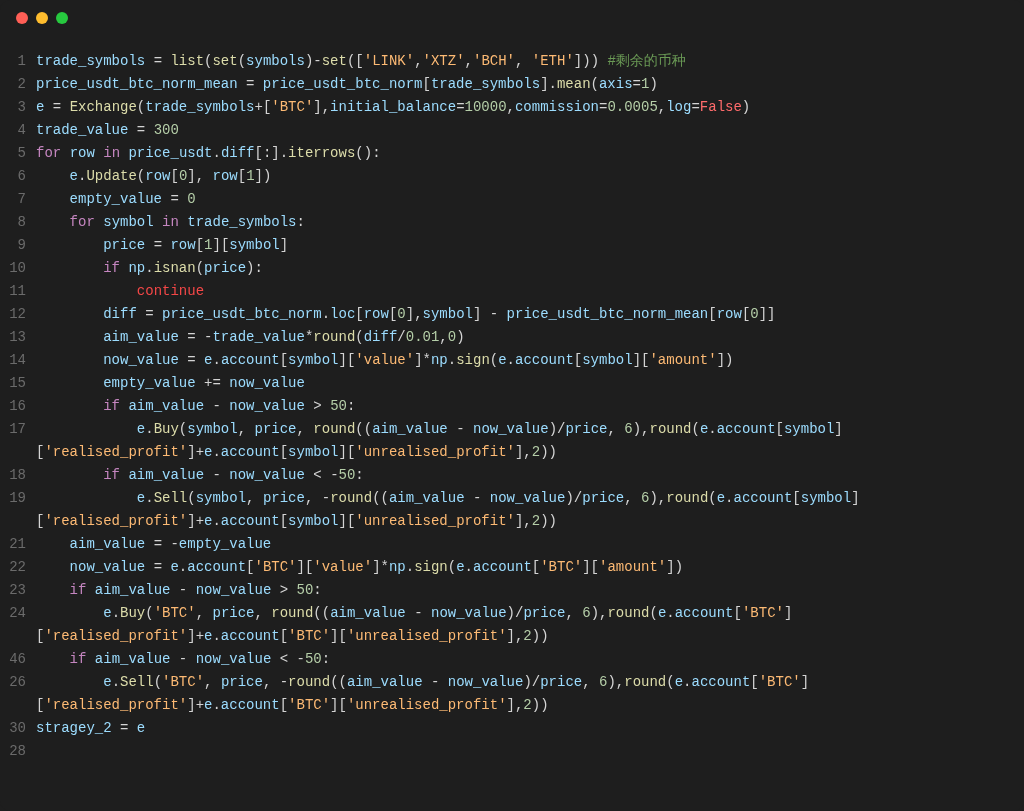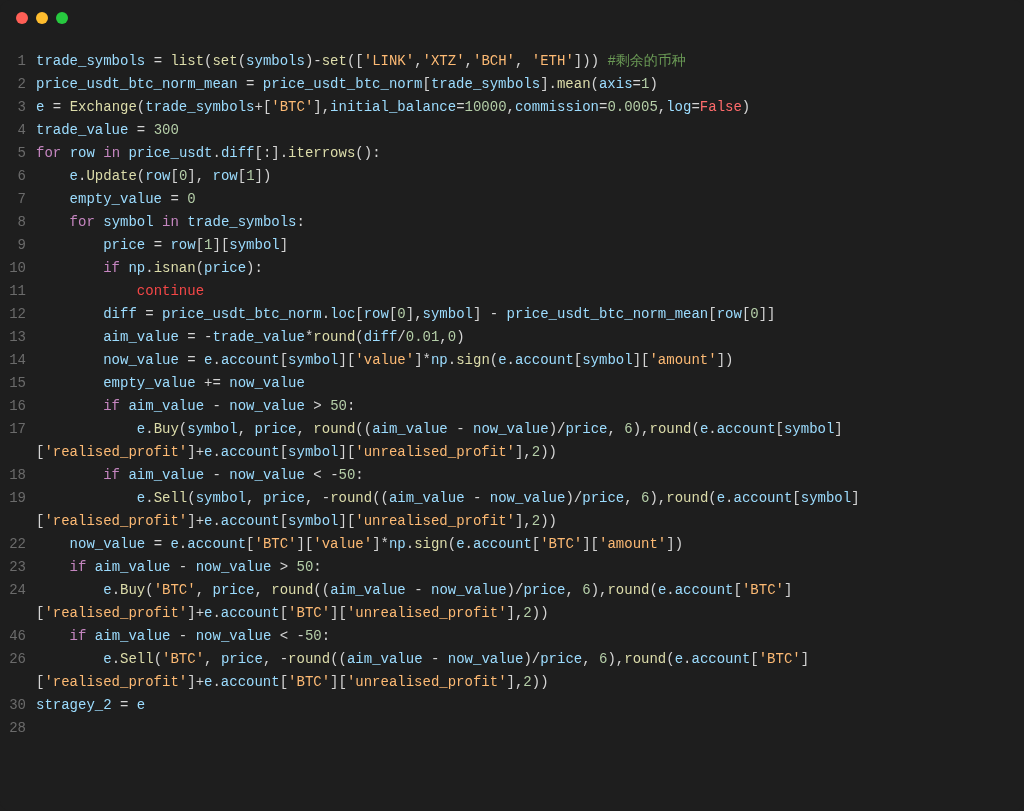--- a/index.html
+++ b/index.html
@@ -86,20 +86,21 @@
       <div class="line"><div class="gutter">12</div><div class="code">        <span class="id">diff</span> <span class="op">=</span> <span class="id">price_usdt_btc_norm</span>.<span class="id">loc</span>[<span class="id">row</span>[<span class="num">0</span>],<span class="id">symbol</span>] <span class="op">-</span> <span class="id">price_usdt_btc_norm_mean</span>[<span class="id">row</span>[<span class="num">0</span>]]</div></div>
       <div class="line"><div class="gutter">13</div><div class="code">        <span class="id">aim_value</span> <span class="op">=</span> <span class="op">-</span><span class="id">trade_value</span><span class="op">*</span><span class="fn">round</span>(<span class="id">diff</span><span class="op">/</span><span class="num">0.01</span>,<span class="num">0</span>)</div></div>
       <div class="line"><div class="gutter">14</div><div class="code">        <span class="id">now_value</span> <span class="op">=</span> <span class="id">e</span>.<span class="id">account</span>[<span class="id">symbol</span>][<span class="strg">'value'</span>]<span class="op">*</span><span class="id">np</span>.<span class="fn">sign</span>(<span class="id">e</span>.<span class="id">account</span>[<span class="id">symbol</span>][<span class="strg">'amount'</span>])</div></div>
       <div class="line"><div class="gutter">15</div><div class="code">        <span class="id">empty_value</span> <span class="op">+=</span> <span class="id">now_value</span></div></div>
       <div class="line"><div class="gutter">16</div><div class="code">        <span class="kw">if</span> <span class="id">aim_value</span> <span class="op">-</span> <span class="id">now_value</span> <span class="op">&gt;</span> <span class="num">50</span>:</div></div>
       <div class="line"><div class="gutter">17</div><div class="code">            <span class="id">e</span>.<span class="fn">Buy</span>(<span class="id">symbol</span>, <span class="id">price</span>, <span class="fn">round</span>((<span class="id">aim_value</span> <span class="op">-</span> <span class="id">now_value</span>)<span class="op">/</span><span class="id">price</span>, <span class="num">6</span>),<span class="fn">round</span>(<span class="id">e</span>.<span class="id">account</span>[<span class="id">symbol</span>]</div></div>
       <div class="line"><div class="gutter"></div><div class="code">[<span class="strg">'realised_profit'</span>]<span class="op">+</span><span class="id">e</span>.<span class="id">account</span>[<span class="id">symbol</span>][<span class="strg">'unrealised_profit'</span>],<span class="num">2</span>))</div></div>
       <div class="line"><div class="gutter">18</div><div class="code">        <span class="kw">if</span> <span class="id">aim_value</span> <span class="op">-</span> <span class="id">now_value</span> <span class="op">&lt;</span> <span class="op">-</span><span class="num">50</span>:</div></div>
       <div class="line"><div class="gutter">19</div><div class="code">            <span class="id">e</span>.<span class="fn">Sell</span>(<span class="id">symbol</span>, <span class="id">price</span>, <span class="op">-</span><span class="fn">round</span>((<span class="id">aim_value</span> <span class="op">-</span> <span class="id">now_value</span>)<span class="op">/</span><span class="id">price</span>, <span class="num">6</span>),<span class="fn">round</span>(<span class="id">e</span>.<span class="id">account</span>[<span class="id">symbol</span>]</div></div>
       <div class="line"><div class="gutter"></div><div class="code">[<span class="strg">'realised_profit'</span>]<span class="op">+</span><span class="id">e</span>.<span class="id">account</span>[<span class="id">symbol</span>][<span class="strg">'unrealised_profit'</span>],<span class="num">2</span>))</div></div>
+      <div class="line"><div class="gutter">21</div><div class="code">    <span class="id">aim_value</span> <span class="op">=</span> <span class="op">-</span><span class="id">empty_value</span></div></div>
       <div class="line"><div class="gutter">22</div><div class="code">    <span class="id">now_value</span> <span class="op">=</span> <span class="id">e</span>.<span class="id">account</span>[<span class="strg">'BTC'</span>][<span class="strg">'value'</span>]<span class="op">*</span><span class="id">np</span>.<span class="fn">sign</span>(<span class="id">e</span>.<span class="id">account</span>[<span class="strg">'BTC'</span>][<span class="strg">'amount'</span>])</div></div>
       <div class="line"><div class="gutter">23</div><div class="code">    <span class="kw">if</span> <span class="id">aim_value</span> <span class="op">-</span> <span class="id">now_value</span> <span class="op">&gt;</span> <span class="num">50</span>:</div></div>
       <div class="line"><div class="gutter">24</div><div class="code">        <span class="id">e</span>.<span class="fn">Buy</span>(<span class="strg">'BTC'</span>, <span class="id">price</span>, <span class="fn">round</span>((<span class="id">aim_value</span> <span class="op">-</span> <span class="id">now_value</span>)<span class="op">/</span><span class="id">price</span>, <span class="num">6</span>),<span class="fn">round</span>(<span class="id">e</span>.<span class="id">account</span>[<span class="strg">'BTC'</span>]</div></div>
       <div class="line"><div class="gutter"></div><div class="code">[<span class="strg">'realised_profit'</span>]<span class="op">+</span><span class="id">e</span>.<span class="id">account</span>[<span class="strg">'BTC'</span>][<span class="strg">'unrealised_profit'</span>],<span class="num">2</span>))</div></div>
       <div class="line"><div class="gutter">46</div><div class="code">    <span class="kw">if</span> <span class="id">aim_value</span> <span class="op">-</span> <span class="id">now_value</span> <span class="op">&lt;</span> <span class="op">-</span><span class="num">50</span>:</div></div>
       <div class="line"><div class="gutter">26</div><div class="code">        <span class="id">e</span>.<span class="fn">Sell</span>(<span class="strg">'BTC'</span>, <span class="id">price</span>, <span class="op">-</span><span class="fn">round</span>((<span class="id">aim_value</span> <span class="op">-</span> <span class="id">now_value</span>)<span class="op">/</span><span class="id">price</span>, <span class="num">6</span>),<span class="fn">round</span>(<span class="id">e</span>.<span class="id">account</span>[<span class="strg">'BTC'</span>]</div></div>
       <div class="line"><div class="gutter"></div><div class="code">[<span class="strg">'realised_profit'</span>]<span class="op">+</span><span class="id">e</span>.<span class="id">account</span>[<span class="strg">'BTC'</span>][<span class="strg">'unrealised_profit'</span>],<span class="num">2</span>))</div></div>
       <div class="line"><div class="gutter">30</div><div class="code"><span class="id">stragey_2</span> <span class="op">=</span> <span class="id">e</span></div></div>
       <div class="line"><div class="gutter">28</div><div class="code"></div></div>
     </div>

